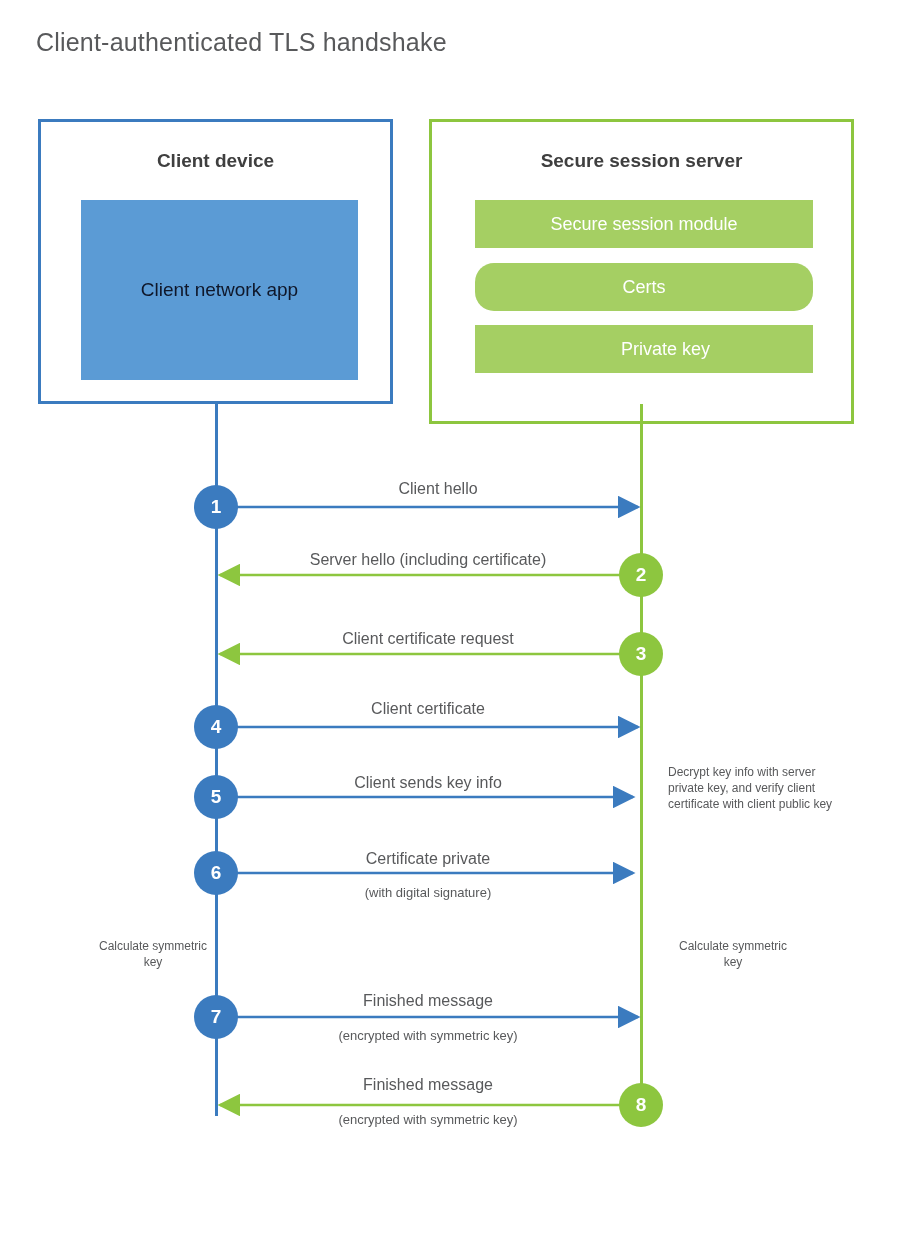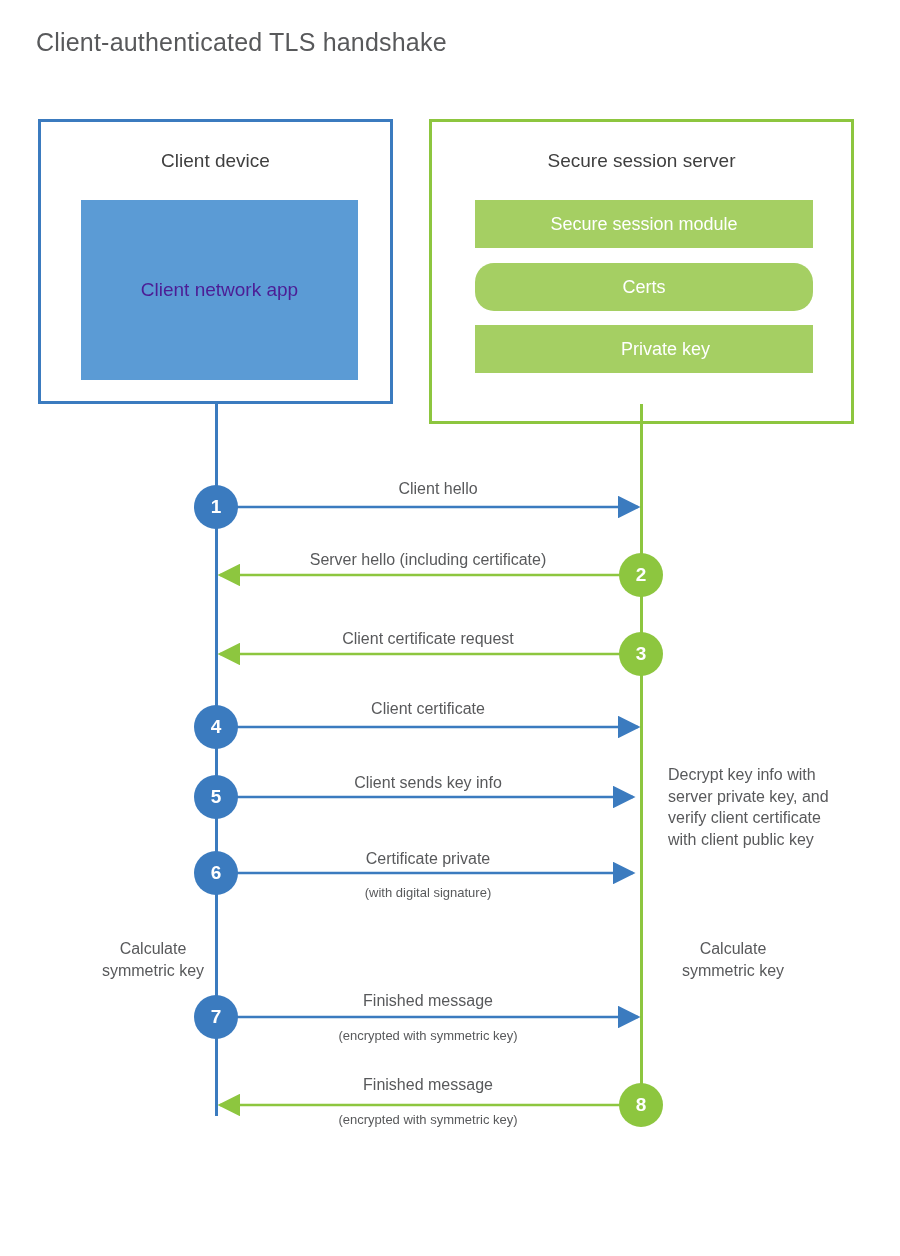--- a/index.html
+++ b/index.html
@@ -48,34 +48,34 @@
     height: 305px;
     border: 3px solid #8dc63f;
   }
   .entity-title {
     position: absolute;
     left: 0;
     right: 0;
     top: 28px;
     text-align: center;
     font-size: 19px;
-    font-weight: normal;
+    font-weight: bold;
     color: #3f3f3f;
   }
   #client-app-block {
     position: absolute;
     left: 40px;
     top: 78px;
     width: 277px;
     height: 180px;
     background: #5b9bd5;
     display: flex;
     align-items: center;
     justify-content: center;
-    color: #4c1d95;
+    color: #0f172a;
     font-size: 19px;
     text-align: center;
     line-height: 1.35;
     box-sizing: border-box;
     padding: 0 12px;
   }
   .server-block {
     position: absolute;
     left: 43px;
     width: 338px;
@@ -146,21 +146,21 @@
   }
   .msg-sub {
     position: absolute;
     text-align: center;
     font-size: 13px;
     color: #58595b;
     white-space: nowrap;
   }
   .side-note {
     position: absolute;
-    font-size: 16px;
+    font-size: 12px;
     color: #58595b;
     line-height: 1.35;
   }
 </style>
 </head>
 <body>
 
 <div id="canvas">
 
   <div id="page-title">Client-authenticated TLS handshake</div>

